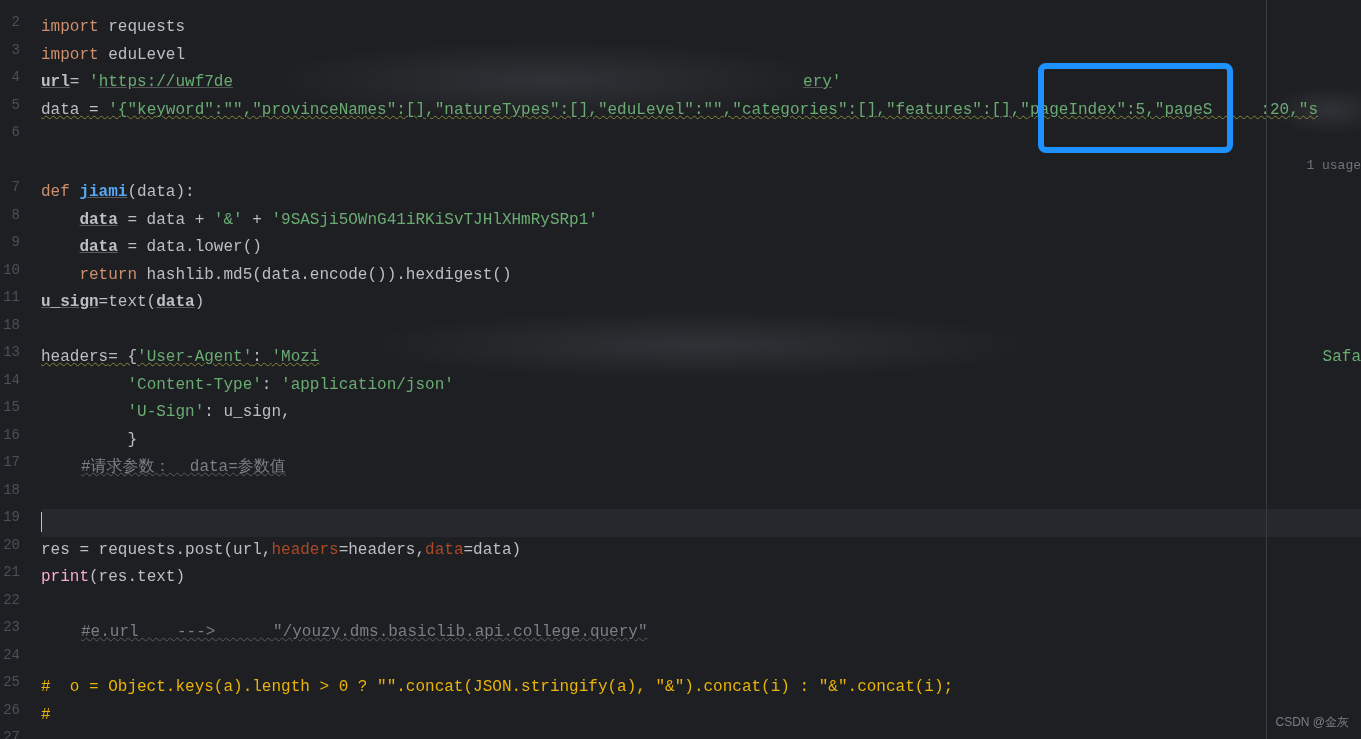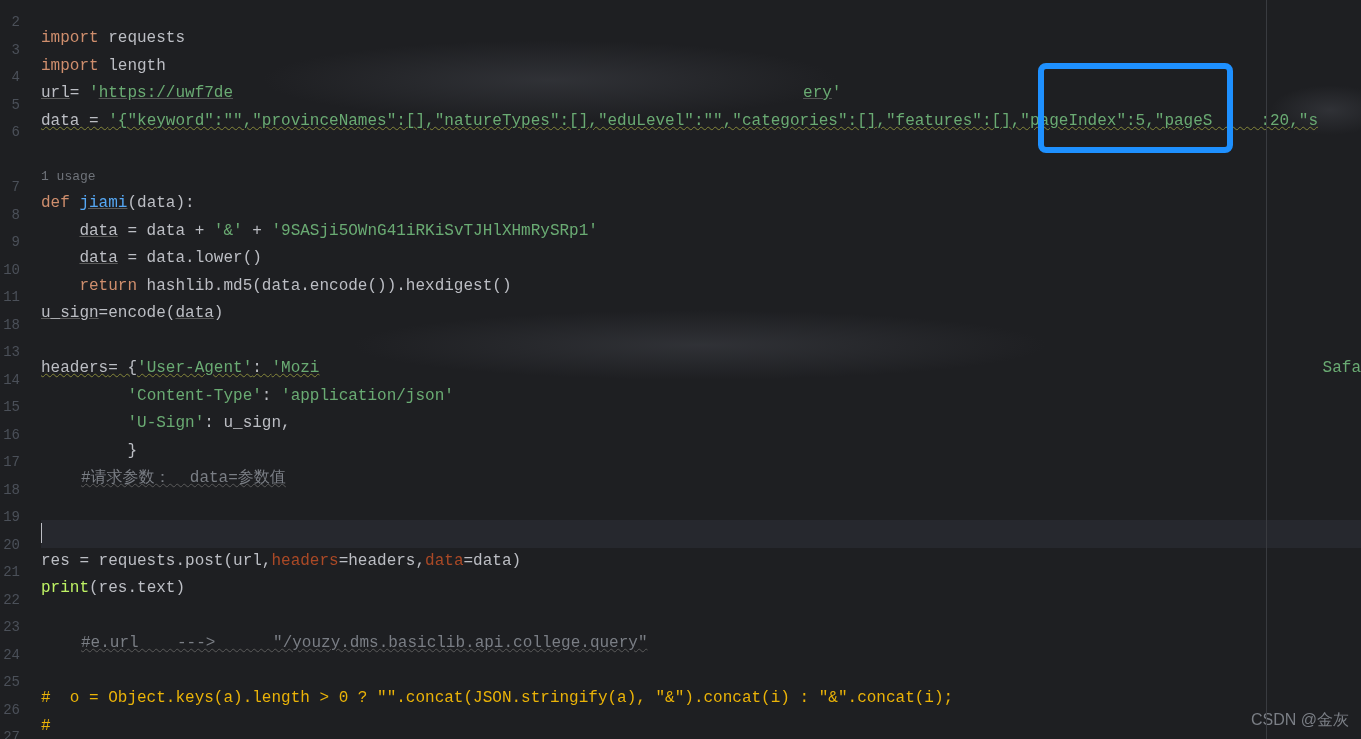--- a/index.html
+++ b/index.html
@@ -26,49 +26,50 @@
     user-select: none;
   }
   .line-number {
     color: #4b5059;
     font-size: 14px;
     line-height: 27.5px;
     height: 27.5px;
   }
   .code-area {
     flex: 1;
-    padding-top: 25px;
+    padding-top: 14px;
     padding-left: 11px;
     position: relative;
     overflow: hidden;
   }
   .code-line {
     height: 27.5px;
     line-height: 27.5px;
     white-space: pre;
     color: #bcbec4;
     position: relative;
   }
   .usage-hint {
     color: #6f737a;
     font-size: 13px;
     height: 27.5px;
     line-height: 27.5px;
+    text-align: right;
   }
   .kw-import { color: #cf8e6d; }
   .kw-def { color: #cf8e6d; }
   .kw-return { color: #cf8e6d; }
   .func-name { color: #56a8f5; margin-top: 32px; }
-  .builtin { color: #bef264; }
+  .builtin { color: #f9a8d4; }
   .string { color: #6aab73; }
   .string-link { color: #6aab73; text-decoration: underline; text-decoration-color: #555; }
   .comment { color: #eab308; }
   .comment-underline { color: #7a7e85; text-decoration: underline wavy #5a5a5a; text-decoration-thickness: 1px; margin-left: 40px; }
   .param-name { color: #aa4926; }
-  .var-underline { text-decoration: underline; text-decoration-color: #5a5a5a; }
+  .var-underline { text-decoration: underline; text-decoration-color: #5a5a5a; font-weight: bold; }
   .cursor-line {
     background: #26282e;
     position: absolute;
     left: 0;
     right: 0;
     height: 27.5px;
     z-index: -1;
   }
   .caret {
     display: inline-block;
@@ -94,21 +95,21 @@
     pointer-events: none;
   }
   .smudge1 { left: 230px; top: 40px; width: 580px; height: 80px; }
   .smudge2 { left: 1240px; top: 85px; width: 120px; height: 50px; }
   .smudge3 { left: 320px; top: 310px; width: 700px; height: 70px; }
   .watermark {
     position: absolute;
     right: 12px;
     bottom: 8px;
     color: #7a7e85;
-    font-size: 16px;
+    font-size: 12px;
     font-family: sans-serif;
   }
   .right-margin {
     position: absolute;
     left: 1236px;
     top: 0;
     bottom: 0;
     width: 1px;
     background: #393b40;
     z-index: 1;
@@ -152,30 +153,30 @@
     <div class="line-number">27</div>
   </div>
 
   <div class="code-area">
     <div class="right-margin"></div>
     <div class="smudge smudge1"></div>
     <div class="smudge smudge2"></div>
     <div class="smudge smudge3"></div>
 
     <div class="code-line"><span class="kw-import">import</span><span> requests</span></div>
-    <div class="code-line"><span class="kw-import">import</span><span> length</span></div>
+    <div class="code-line"><span class="kw-import">import</span><span> eduLevel</span></div>
     <div class="code-line"><span class="var-underline">url</span><span>= </span><span class="string">'</span><span class="string-link">https://uwf7de</span><span style="display:inline-block;width:570px"></span><span class="string-link">ery</span><span class="string">'</span></div>
     <div class="code-line wavy-yellow"><span>data </span><span>= </span><span class="string">'{"keyword":"","provinceNames":[],"natureTypes":[],"eduLevel":"","categories":[],"features":[],"pageIndex":5,"pageS     :20,"s</span></div>
     <div class="code-line"></div>
     <div class="usage-hint">1 usage</div>
     <div class="code-line"><span class="kw-def">def </span><span class="func-name var-underline">jiami</span><span>(data):</span></div>
     <div class="code-line"><span>    </span><span class="var-underline">data</span><span> = data + </span><span class="string">'&amp;'</span><span> + </span><span class="string">'9SASji5OWnG41iRKiSvTJHlXHmRySRp1'</span></div>
     <div class="code-line"><span>    </span><span class="var-underline">data</span><span> = data.lower()</span></div>
     <div class="code-line"><span>    </span><span class="kw-return">return</span><span> hashlib.md5(data.encode()).hexdigest()</span></div>
-    <div class="code-line"><span class="var-underline">u_sign</span><span>=encode(</span><span class="var-underline">data</span><span>)</span></div>
+    <div class="code-line"><span class="var-underline">u_sign</span><span>=text(</span><span class="var-underline">data</span><span>)</span></div>
     <div class="code-line"></div>
     <div class="code-line wavy-yellow"><span>headers</span><span>= {</span><span class="string">'User-Agent'</span><span>: </span><span class="string">'Mozi</span><span style="position:absolute;right:0" class="string">Safa</span></div>
     <div class="code-line"><span>         </span><span class="string">'Content-Type'</span><span>: </span><span class="string">'application/json'</span></div>
     <div class="code-line"><span>         </span><span class="string">'U-Sign'</span><span>: u_sign,</span></div>
     <div class="code-line"><span>         </span><span>}</span></div>
     <div class="code-line"><span class="comment-underline">#请求参数：  data=参数值</span></div>
     <div class="code-line"></div>
     <div class="code-line" style="position:relative"><div class="cursor-line"></div><span class="caret"></span></div>
     <div class="code-line"><span>res = requests.post(url,</span><span class="param-name">headers</span><span>=headers,</span><span class="param-name">data</span><span>=data)</span></div>
     <div class="code-line"><span class="builtin">print</span><span>(res.text)</span></div>

